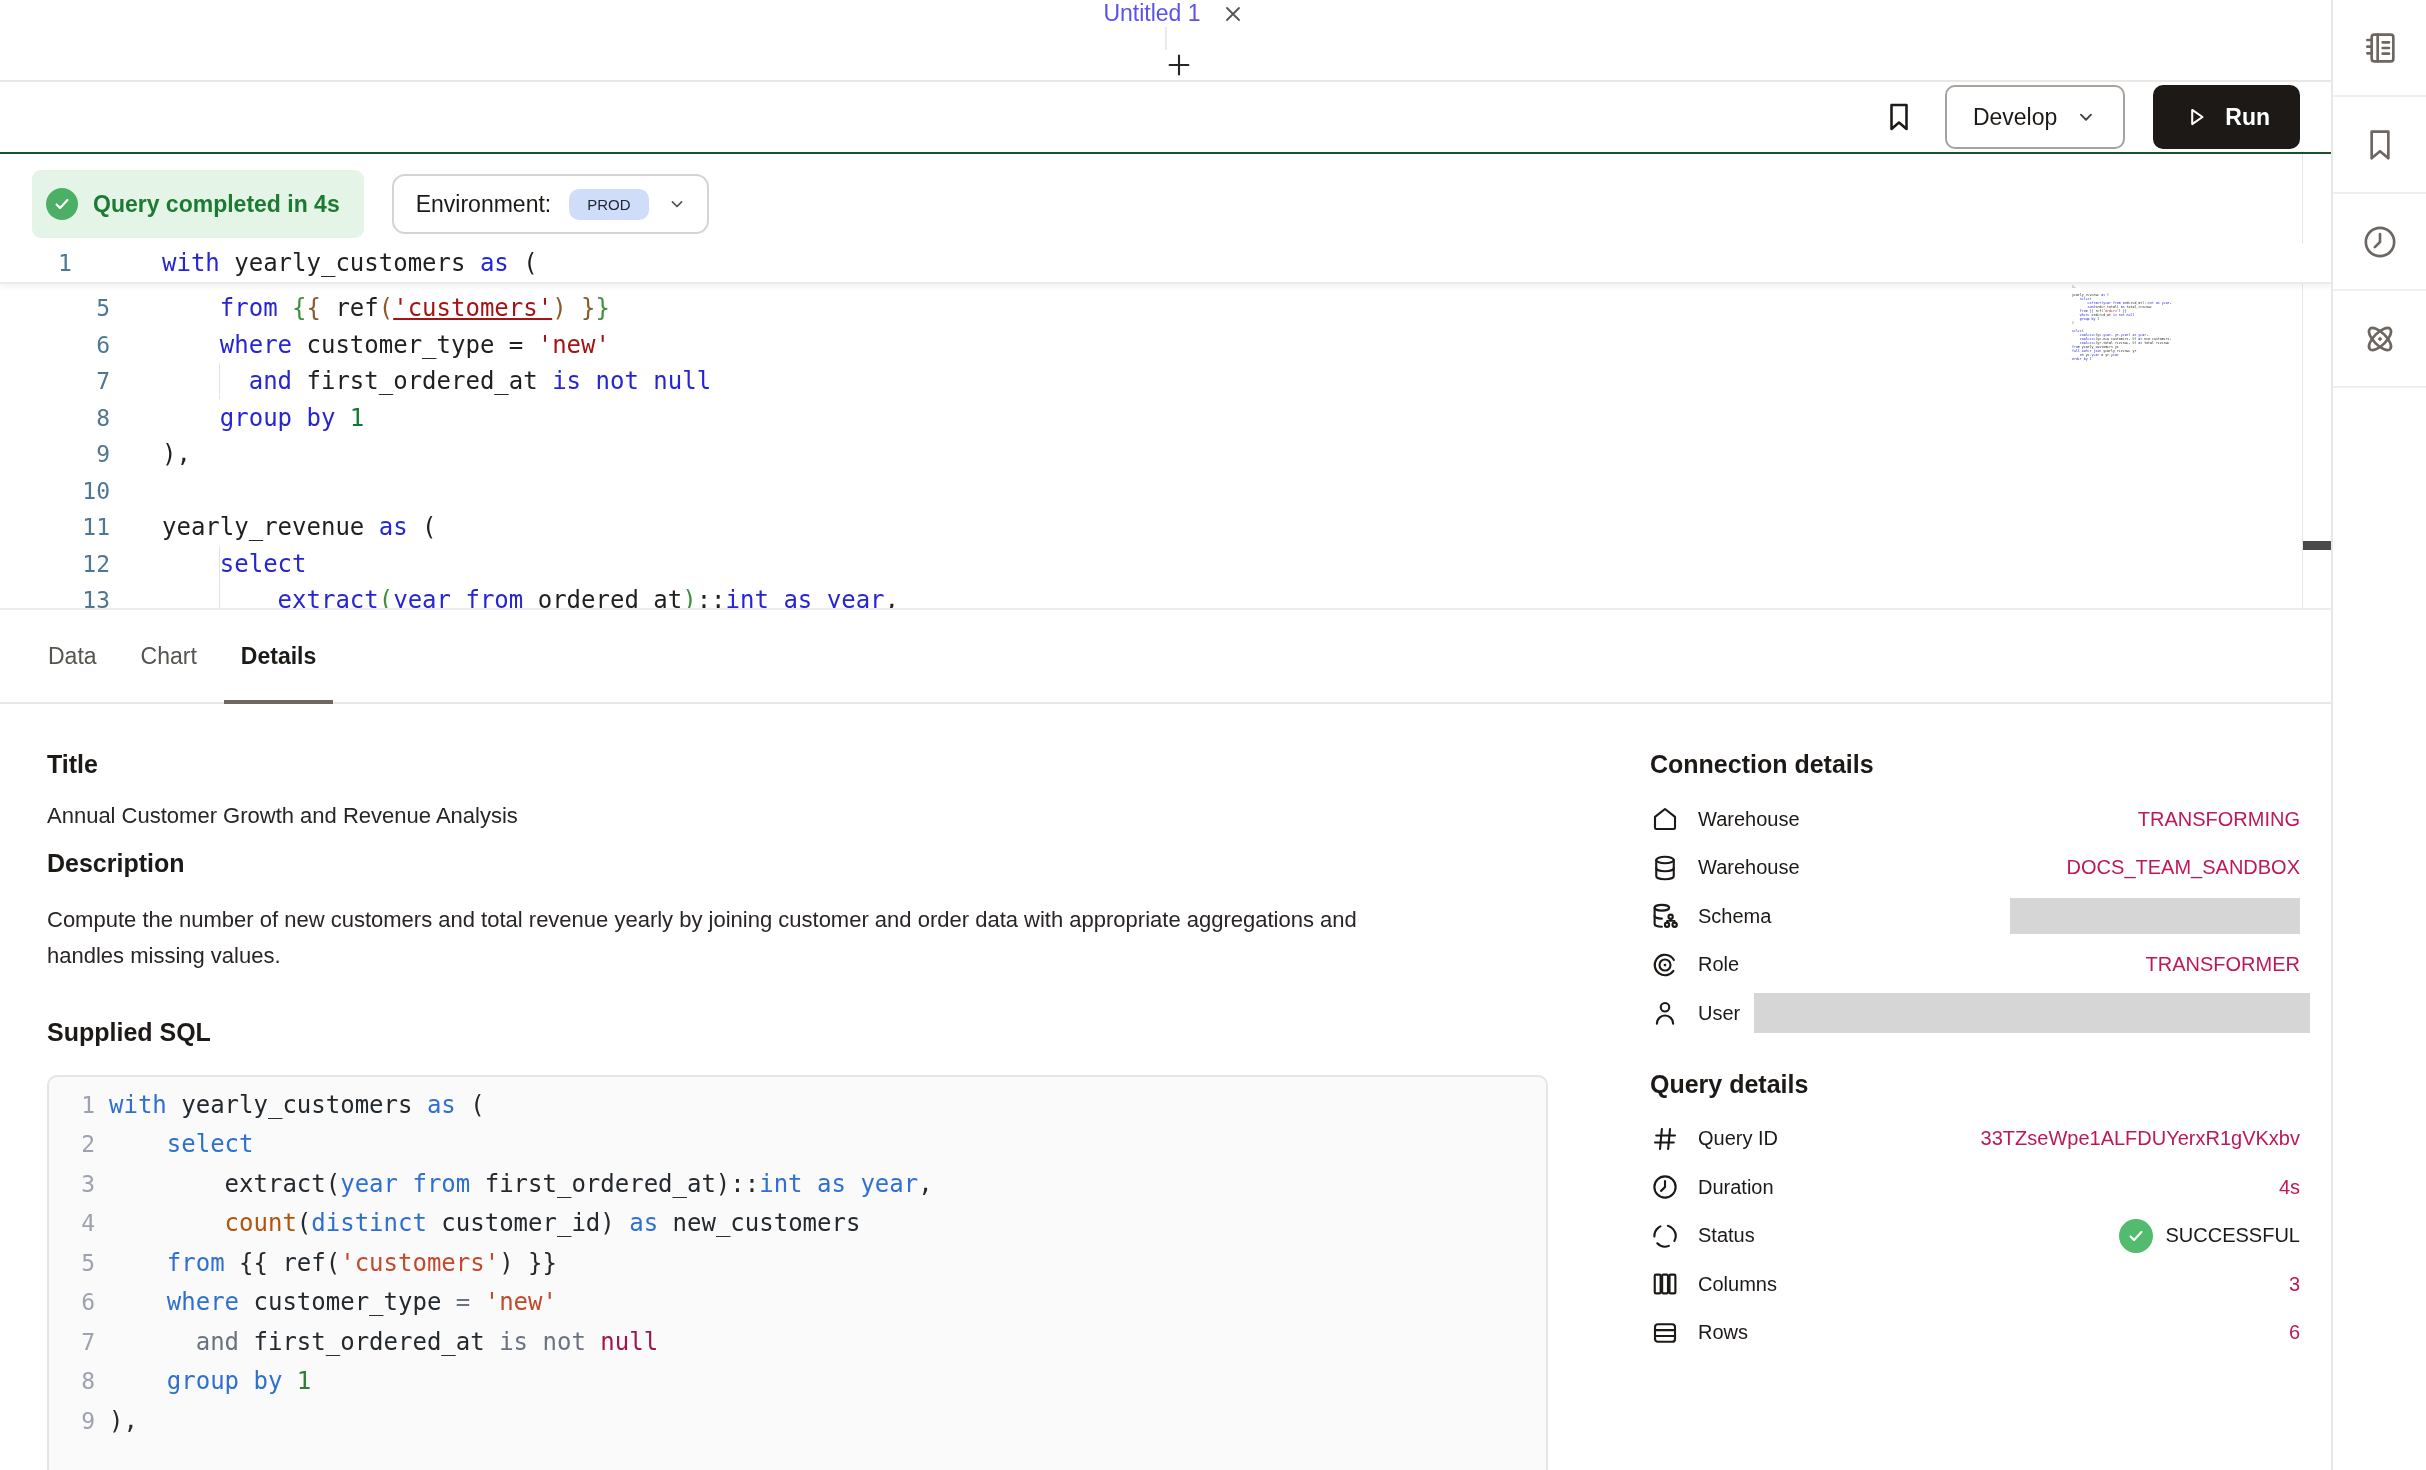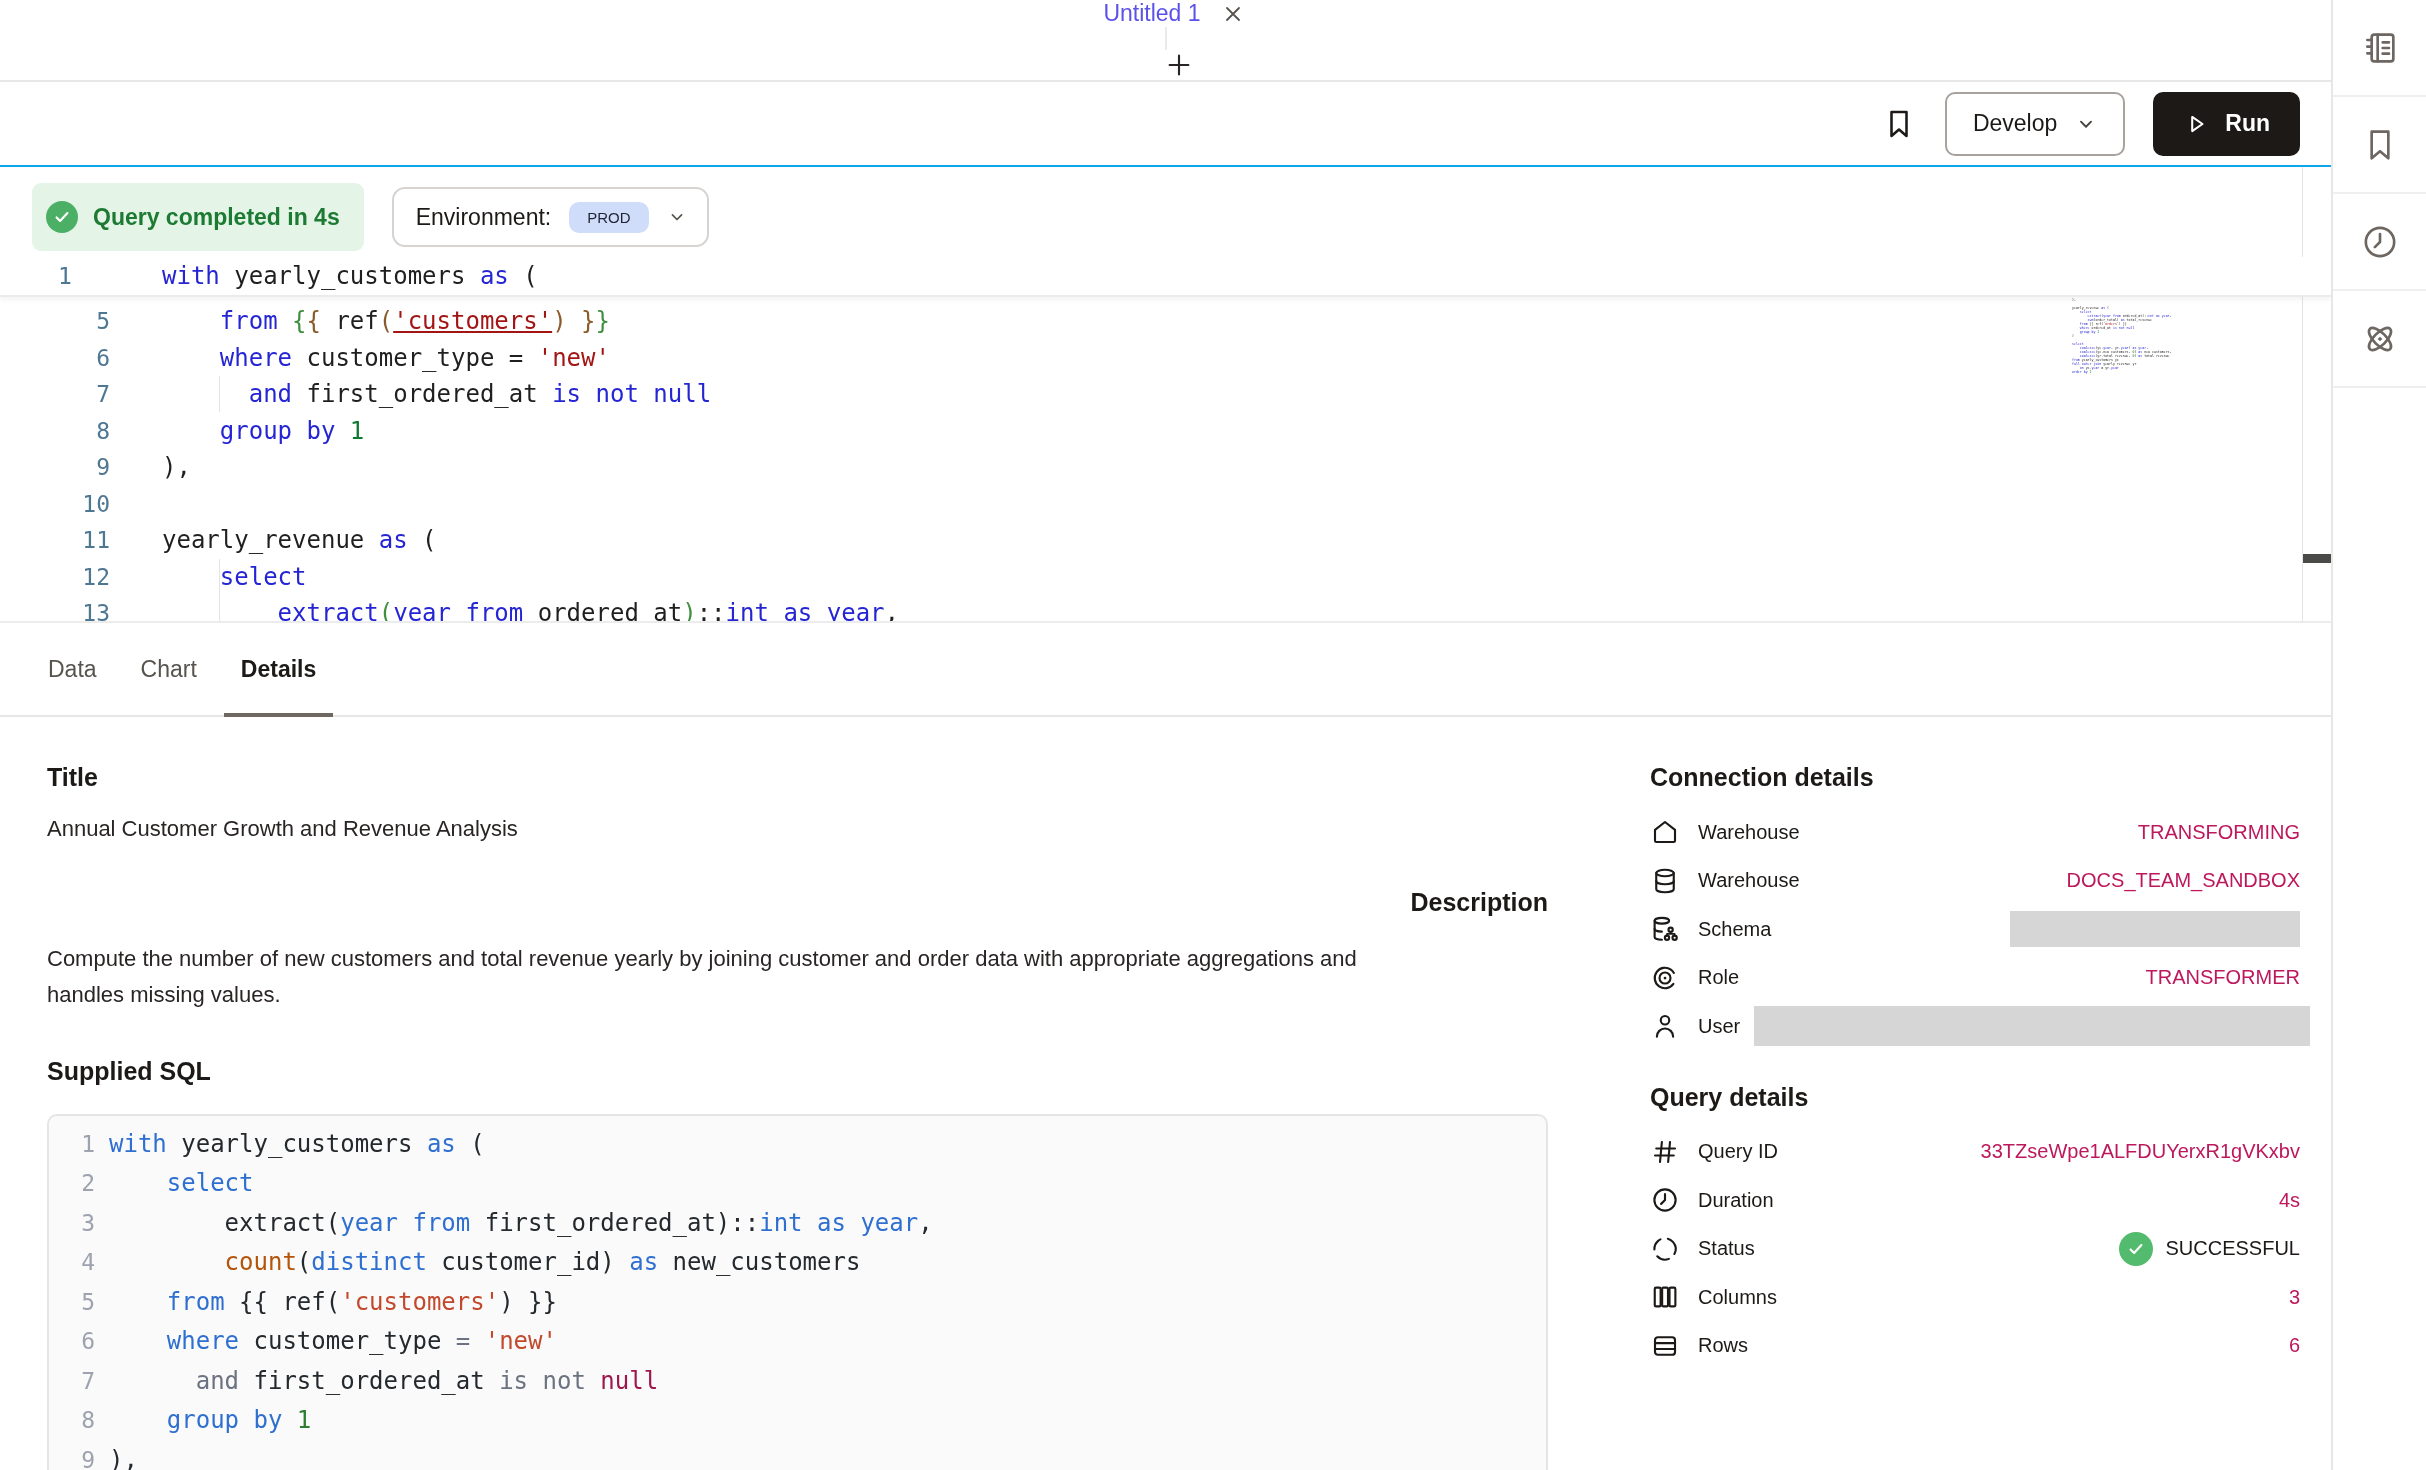--- a/index.html
+++ b/index.html
@@ -12,21 +12,21 @@
 
   
   .tabbar { height:82px; border-bottom:2px solid #e9e7e5; display:flex; align-items:center;flex-direction:column; }
   .doc-tab { height:100%; display:flex; align-items:center; gap:20px; padding:0 30px 0 47px; cursor:pointer; }
   .doc-tab-label { color:#5b52e8; font-size:23px; font-weight:500; }
   .close-x { width:24px; height:24px; color:#57534e; display:flex; }
   .tab-divider { width:2px; height:82px; background:#eceae8; }
   .new-tab { margin-left:26px; width:30px; height:30px; color:#292524; display:flex; cursor:pointer; }
 
   
-  .toolbar { height:85px; border-bottom:2px solid #0ea5e9; display:flex; align-items:center;
+  .toolbar { height:72px; border-bottom:2px solid #14532d; display:flex; align-items:center;
              justify-content:flex-end; gap:28px; padding-right:31px; }
   .bookmark-btn { width:36px; height:36px; color:#1c1917; display:flex; cursor:pointer; }
   .develop-btn { height:64px; border:2px solid #a8a29e; border-radius:10px; background:#fff;
                  display:flex; align-items:center; gap:18px; padding:0 26px; font-size:23px; cursor:pointer; }
   .develop-btn .chev { width:22px; height:22px; color:#44403c; display:flex; }
   .run-btn { height:64px; background:#1c1917; color:#fff; border-radius:10px; display:flex;
              align-items:center; gap:16px; padding:0 30px; font-size:23px; font-weight:600; cursor:pointer; }
   .run-btn .play { width:26px; height:26px; display:flex; }
 
   
@@ -72,21 +72,21 @@
   .rtab.active { color:#1c1917; font-weight:700; }
   .rtab.active::after { content:""; position:absolute; left:5px; right:5px; bottom:-2px; height:4px; background:#6f6861; }
 
   
   .details { display:flex; padding-left:47px; }
   .left-col { width:1501px; flex:none; }
   .right-col { width:650px; margin-left:102px; flex:none; }
   .section-h { font-size:25px; font-weight:700; color:#1c1917; }
   .lh-title { margin-top:46px; }
   .title-text { margin-top:24px; font-size:22px; color:#292524; }
-  .lh-desc { margin-top:46px;text-align:right; }
+  .lh-desc { margin-top:20px; }
   .desc-text { margin-top:24px; font-size:22px; line-height:36px; max-width:1390px; color:#292524; }
   .lh-sql { margin-top:44px; }
   .sqlblock { margin-top:28px; width:1501px; height:420px; background:#fafafa; border:2px solid #e7e5e4;
               border-radius:10px; padding:8px 0 0 16px; overflow:hidden;
               font-family:"DejaVu Sans Mono", monospace; font-size:24px; }
   .sqlblock .c-t { color:#24292e; } .sqlblock .c-k { color:#2e6fd0; } .sqlblock .c-s { color:#c2492c; }
   .sqlblock .c-n { color:#2e7d32; }
   .sline { height:39.5px; display:flex; align-items:center; }
   .snum { width:30px; flex:none; text-align:right; color:#9ca3af; font-size:23px; }
   .scode { margin-left:14px; white-space:pre; }

